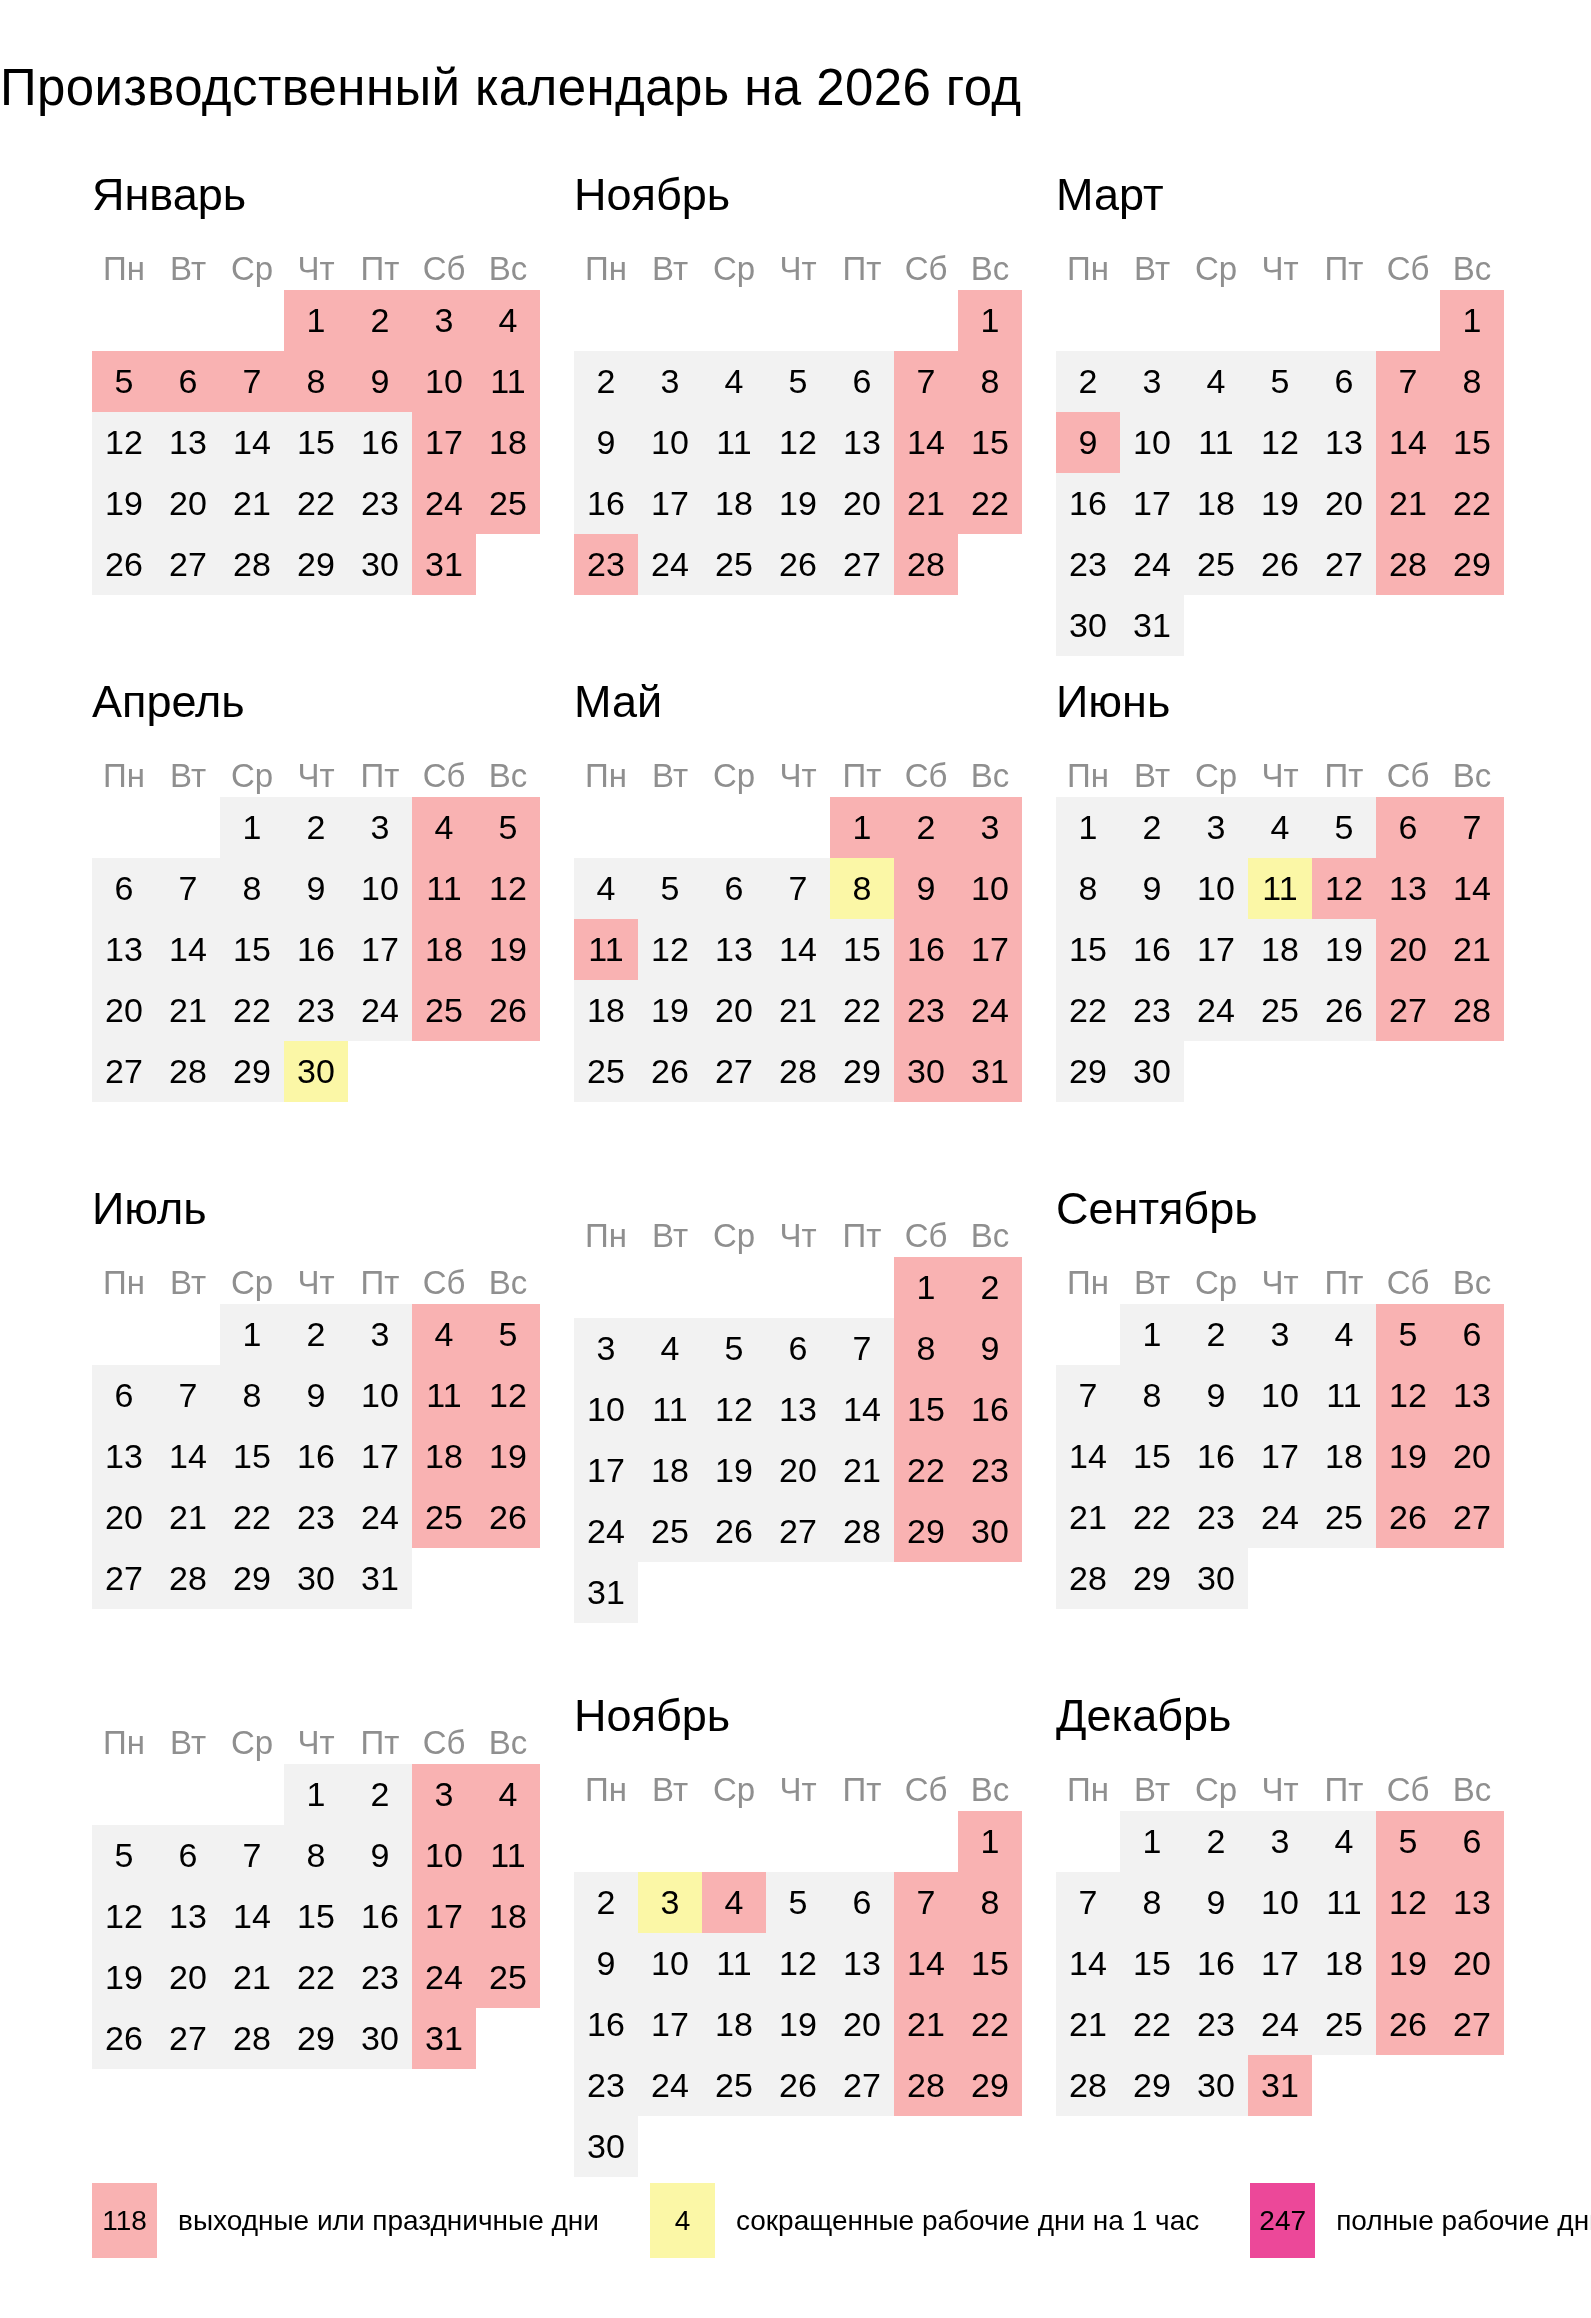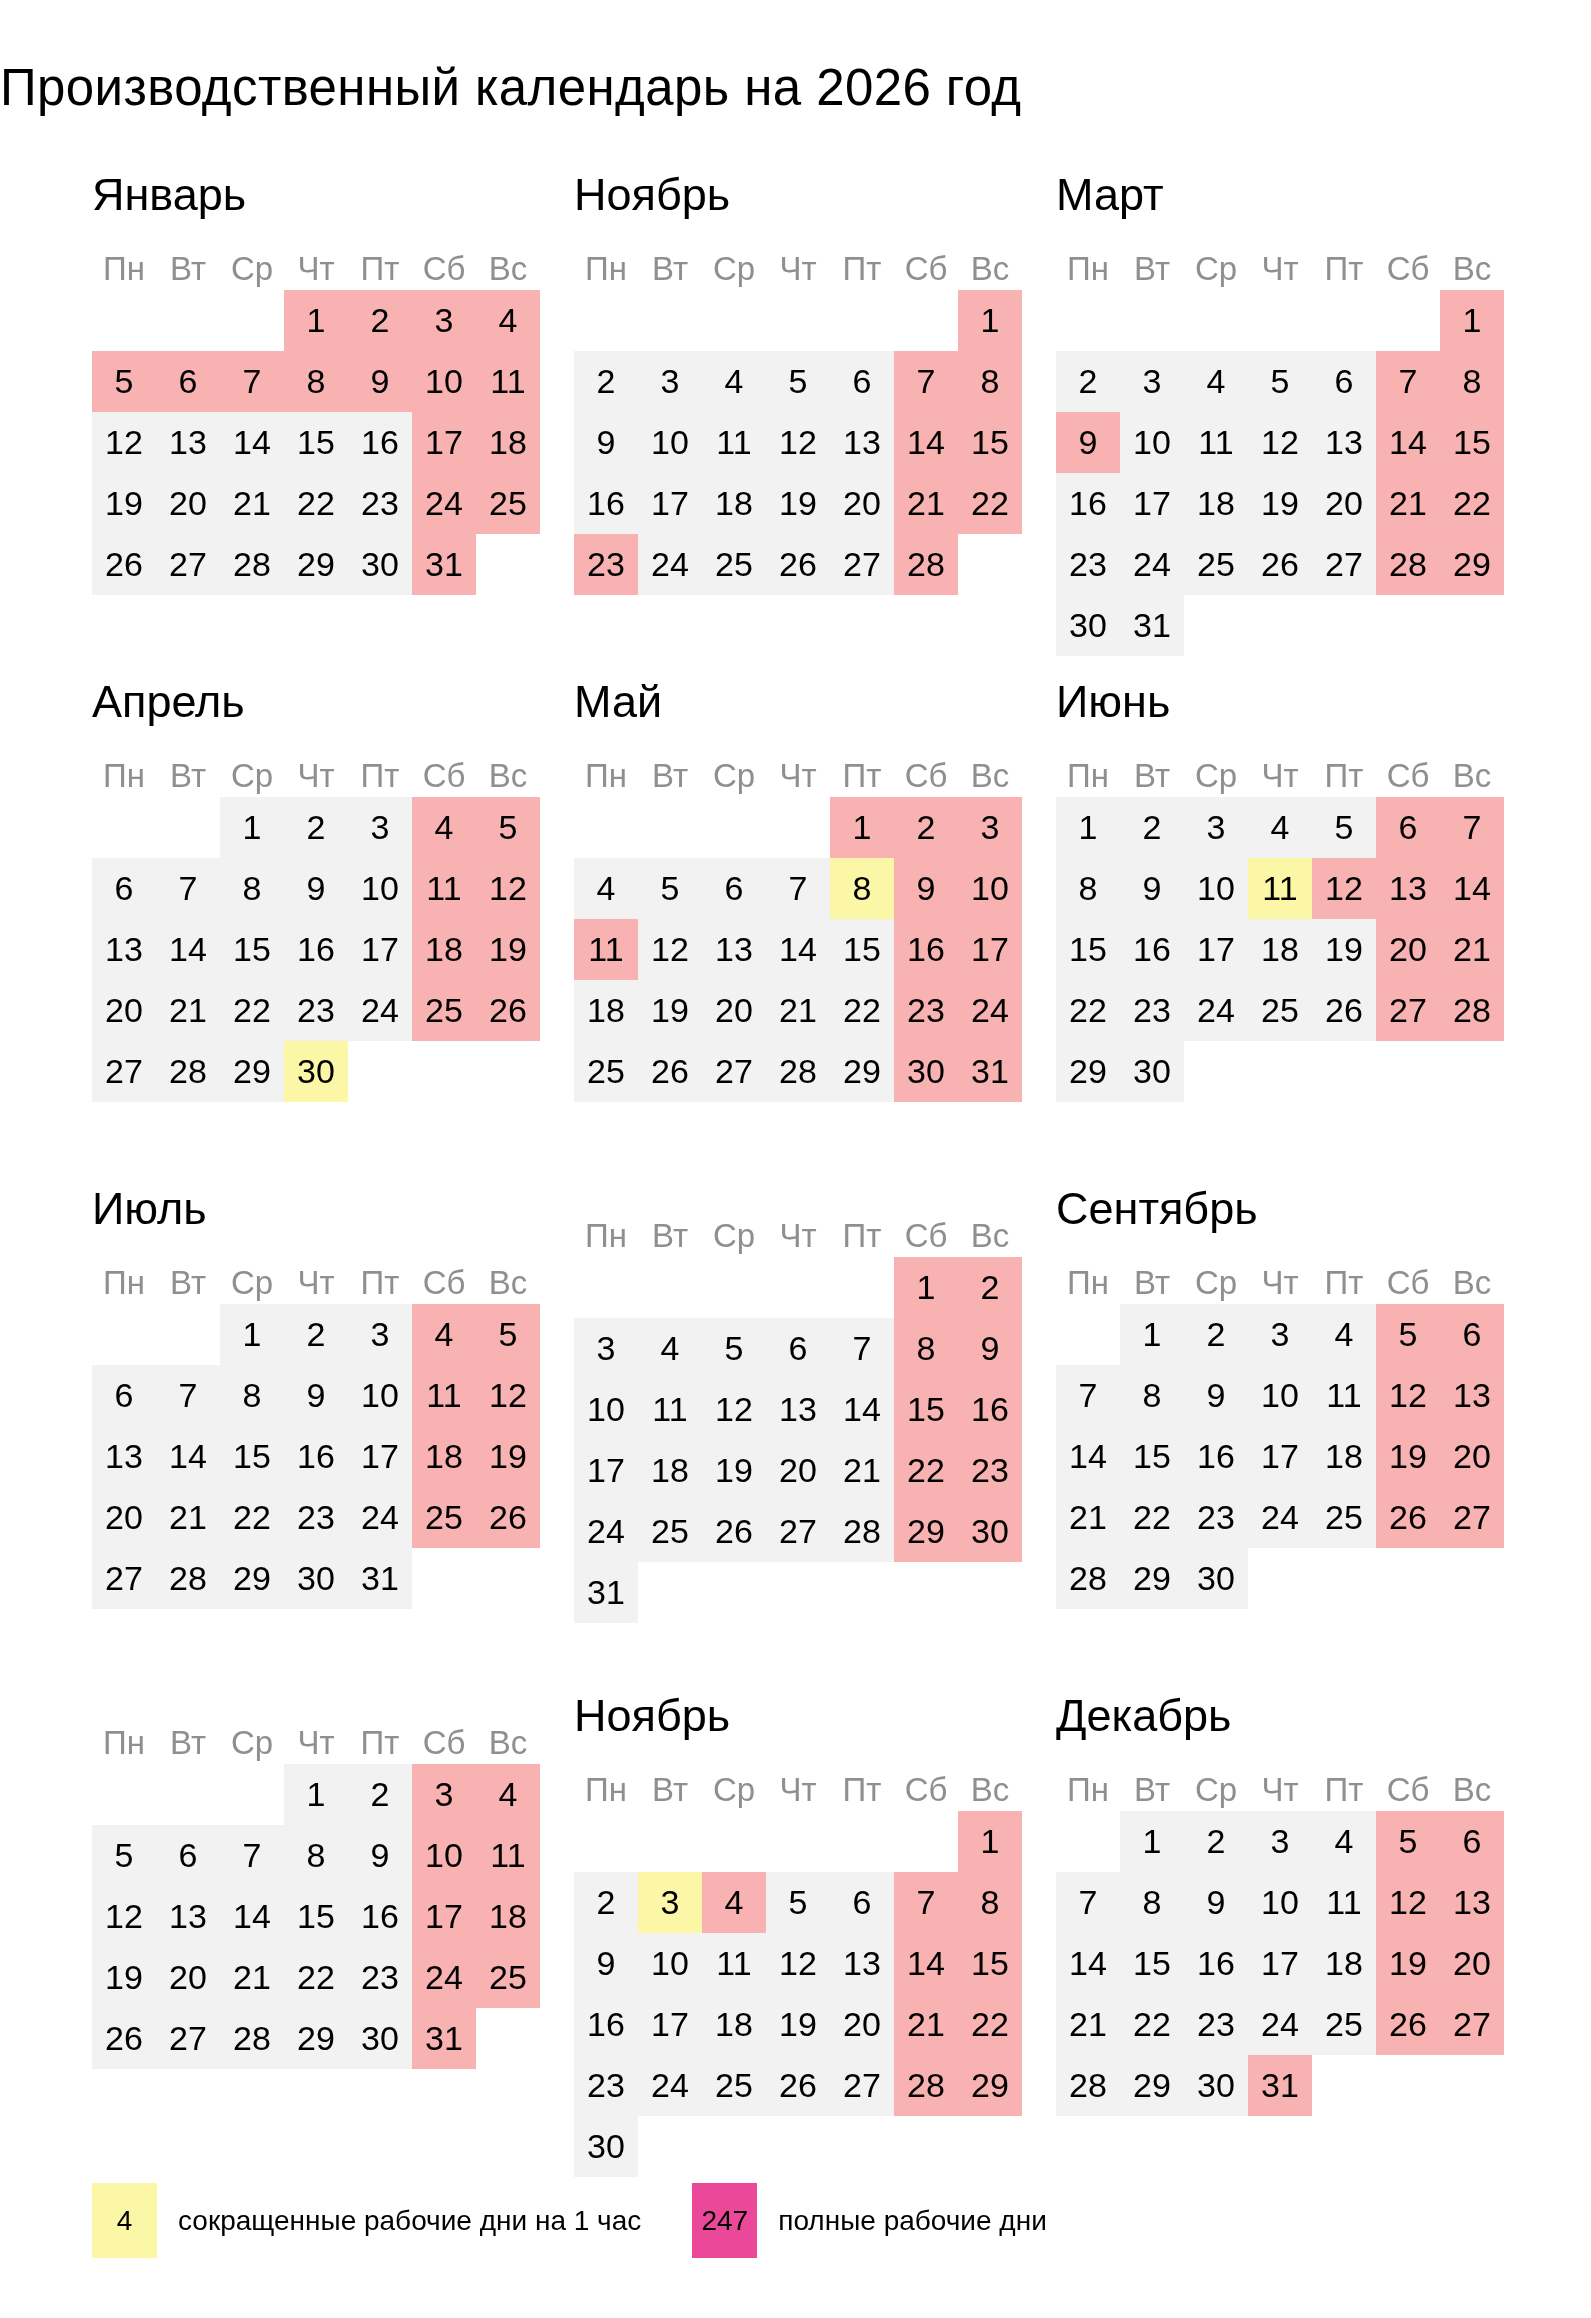--- a/index.html
+++ b/index.html
@@ -658,20 +658,24 @@
         <div class="cell work">28</div>
         <div class="cell work">29</div>
         <div class="cell work">30</div>
         <div class="cell off">31</div>
       </div>
     </section>
   </div>
 
 <div id="legend">
     <div class="legend-item">
+      <div class="swatch" style="background: rgb(249, 178, 178);">118</div>
+      <div class="legend-label">выходные или праздничные дни</div>
+    </div>
+    <div class="legend-item">
       <div class="swatch" style="background: rgb(251, 247, 166);">4</div>
       <div class="legend-label">сокращенные рабочие дни на 1 час</div>
     </div>
     <div class="legend-item">
       <div class="swatch" style="background: #ec4899;">247</div>
       <div class="legend-label">полные рабочие дни</div>
     </div>
   </div>
 
 

